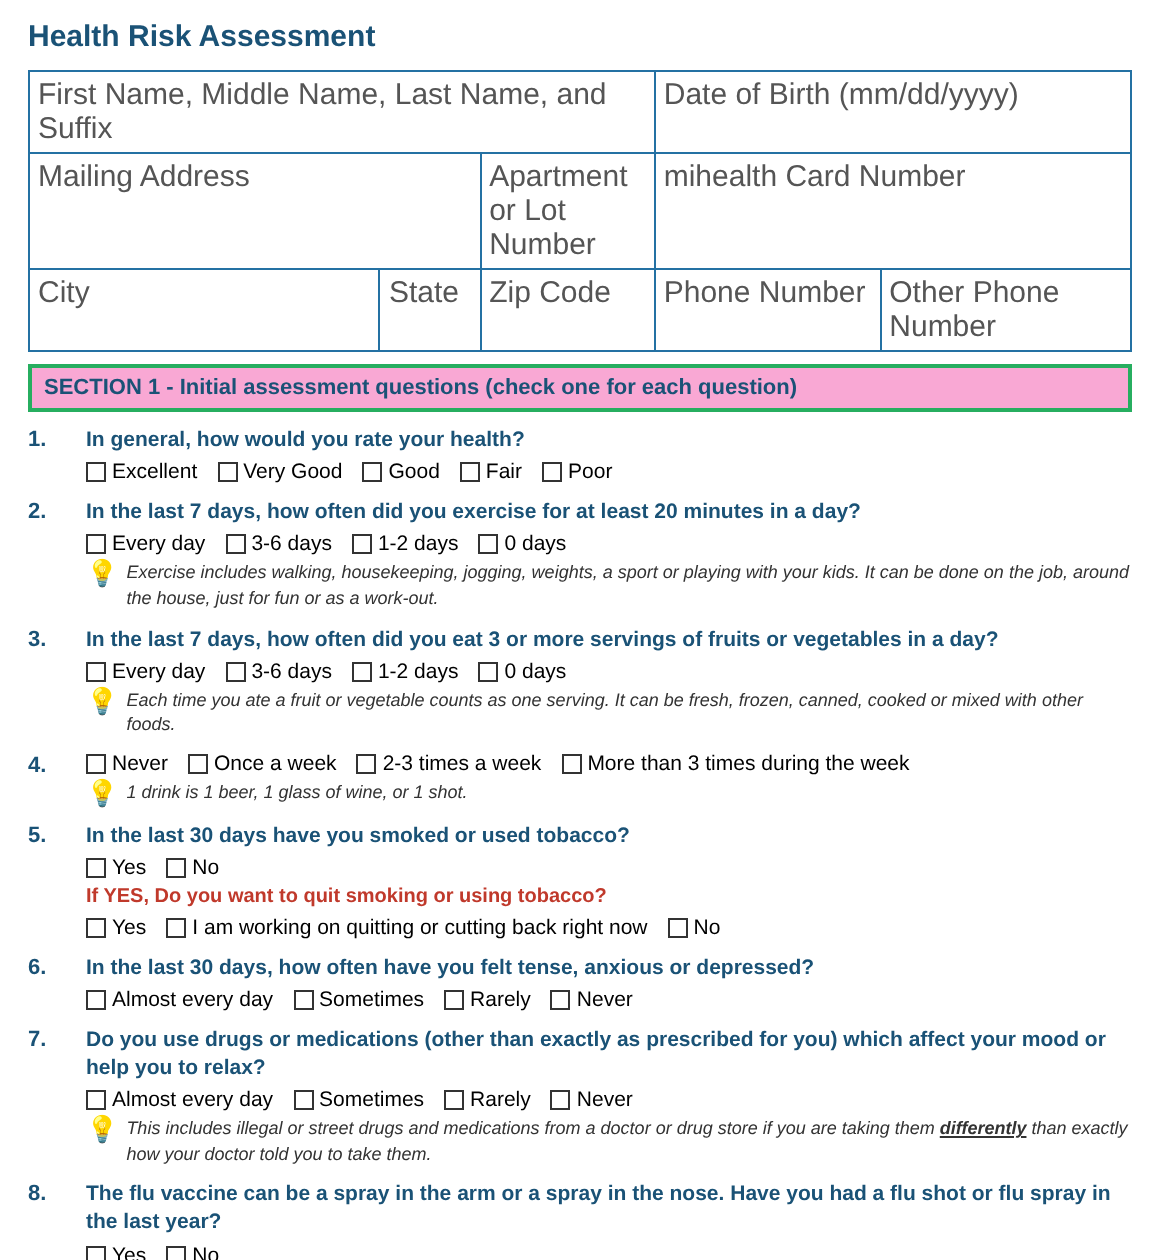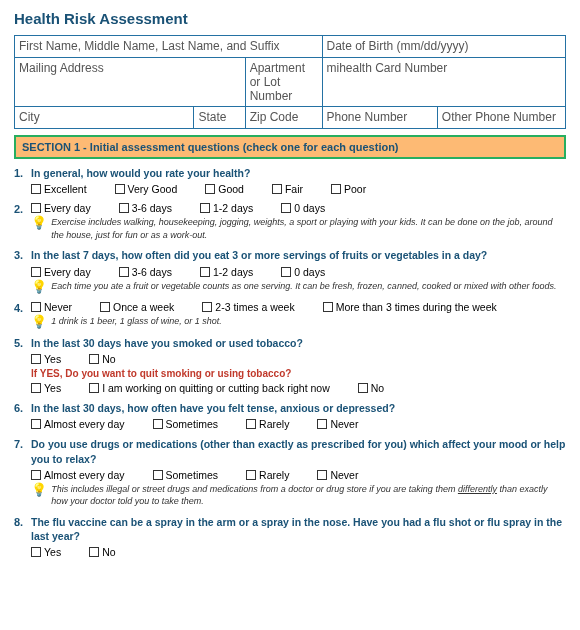--- a/index.html
+++ b/index.html
@@ -28,26 +28,26 @@
     }
     .info-grid td {
       border: 1px solid #2471a3;
       padding: 3px 4px;
       font-size: 9.5px;
       color: #555;
       vertical-align: top;
       height: 22px;
     }
     .info-grid td.label-cell {
-      font-size: 12px;
+      font-size: 15px;
       color: #555;
     }
     
     .section-header {
-      background: #fdba74;
+      background: #f9a8d4;
       border: 2px solid #27ae60;
       padding: 4px 6px;
       font-weight: bold;
       font-size: 11px;
       color: #1a5276;
       margin-bottom: 7px;
       margin-top: 4px;
     }
     
     .questions { width: 100%; }
@@ -57,39 +57,39 @@
       align-items: flex-start;
     }
     .q-num {
       font-weight: bold;
       color: #1a5276;
       min-width: 14px;
       font-size: 11px;
       margin-right: 3px;
       margin-top: 1px;
     }
-    .q-body { flex: 1; }
+    .q-body { flex: 1; margin-left: 12px; }
     .q-text {
       font-weight: bold;
       color: #1a5276;
       font-size: 10.5px;
       margin-bottom: 3px;
       line-height: 1.35;
     }
     .q-text.sub {
       font-weight: bold;
       color: #c0392b;
       font-size: 10px;
       margin-top: 2px;
       margin-bottom: 2px;
     }
     .options-row {
       display: flex;
       flex-wrap: wrap;
-      gap: 2px 28px;
+      gap: 2px 10px;
       align-items: center;
       margin-bottom: 2px;
     }
     .opt {
       display: flex;
       align-items: center;
       gap: 3px;
       font-size: 10.5px;
     }
     .checkbox {
@@ -111,21 +111,21 @@
       font-size: 13px;
       flex-shrink: 0;
       margin-top: -1px;
     }
     .tip-text {
       font-style: italic;
       font-size: 9px;
       color: #333;
       line-height: 1.4;
     }
-    .tip-text u { text-decoration: underline; }
+    .tip-text u { text-decoration: underline; font-weight: bold; }
   </style>
 </head>
 <body>
 
 <h1>Health Risk Assessment</h1>
 
 <table class="info-grid">
   <tbody>
       <tr>
     <td colspan="3" class="label-cell">First Name, Middle Name, Last Name, and Suffix</td>
@@ -160,20 +160,21 @@
         <span class="opt"><span class="checkbox"></span>Good</span>
         <span class="opt"><span class="checkbox"></span>Fair</span>
         <span class="opt"><span class="checkbox"></span>Poor</span>
       </div>
     </div>
   </div>
 
   <div class="question-row">
     <span class="q-num">2.</span>
     <div class="q-body">
+      <div class="q-text">In the last 7 days, how often did you exercise for at least 20 minutes in a day?</div>
       <div class="options-row">
         <span class="opt"><span class="checkbox"></span>Every day</span>
         <span class="opt"><span class="checkbox"></span>3-6 days</span>
         <span class="opt"><span class="checkbox"></span>1-2 days</span>
         <span class="opt"><span class="checkbox"></span>0 days</span>
       </div>
       <div class="tip-row">
         <span class="bulb">💡</span>
         <span class="tip-text">Exercise includes walking, housekeeping, jogging, weights, a sport or playing with your kids.  It can be done on the job, around the house, just for fun or as a work-out.</span>
       </div>

